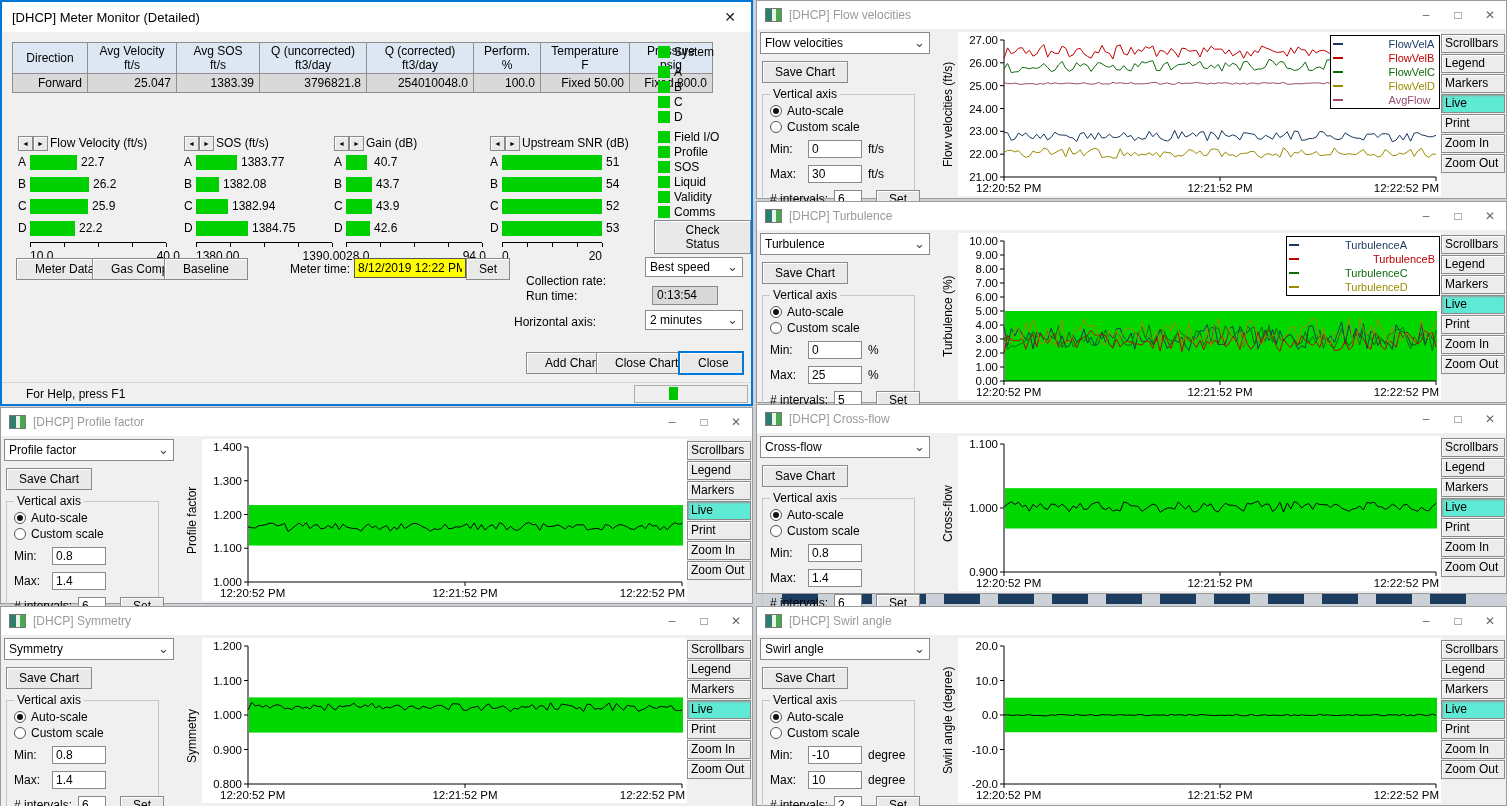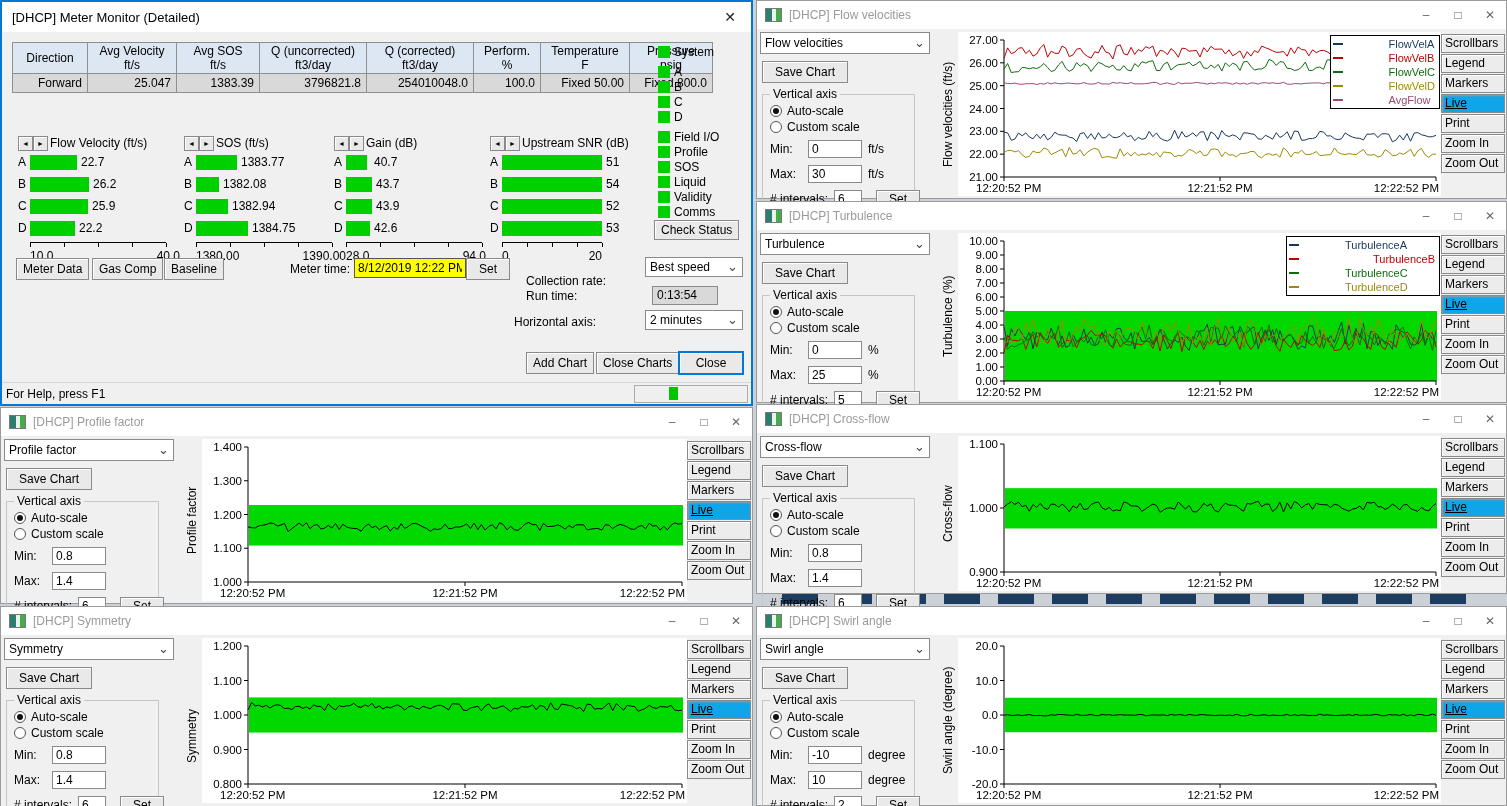--- a/index.html
+++ b/index.html
@@ -14,42 +14,42 @@
   .mm-title{font-size:13px;color:#000;}
   .mm-close{margin-left:auto;font-size:14px;color:#222;width:22px;text-align:center;}
   table.mm-table{position:absolute;left:10px;top:40px;border-collapse:collapse;border:1px solid #5f5f5f;}
   .mm-table th{background:#dde7f3;border:1px solid #8f8f8f;font-weight:400;padding:1px 5px;text-align:center;font-size:12px;line-height:14px;}
   .mm-table td{background:#d9d9d9;border:1px solid #8f8f8f;text-align:right;padding:2px 5px;font-size:12px;}
   .statuscol{position:absolute;left:656px;top:42px;width:94px;}
   .sgroup{margin-bottom:5px;}
   .sitem{display:flex;align-items:center;gap:4px;height:15px;}
   .sq{width:12px;height:12px;background:#00cf00;flex:none;}
   .checkstatus{position:absolute;left:652px;top:218px;padding:2px 7px;}
-  .btn{font-family:inherit;font-size:12px;background:#e9e9e9;border:1px solid #8a8a8a;box-shadow:inset 1px 1px 0 #fff;padding:2px 6px;color:#000;}
+  .btn{font-family:inherit;font-size:12px;background:#e9e9e9;border:1px solid #8a8a8a;box-shadow:inset 1px 1px 0 #fff;padding:2px 18px;color:#000;}
   .bargroup{position:absolute;top:134px;width:160px;}
   .bg-head{display:flex;align-items:center;margin-bottom:4px;height:14px;}
   .spin{width:13px;height:13px;border:1px solid #8a8a8a;background:#e9e9e9;box-shadow:inset 1px 1px 0 #fff;font-size:7px;display:flex;align-items:center;justify-content:center;flex:none;}
   .bg-title{margin-left:2px;white-space:nowrap;}
   .bg-row{display:flex;align-items:center;height:16px;margin-bottom:6px;}
   .bg-rowlabel{width:12px;flex:none;}
   .bg-track{position:relative;height:15px;flex:none;}
   .bg-bar{height:15px;background:#00cf00;}
   .bg-value{position:absolute;top:0;line-height:15px;white-space:nowrap;}
   .bg-axis{position:relative;border-top:1px solid #000;height:5px;margin-left:12px;}
   .bg-axis i{position:absolute;top:0;width:1px;height:4px;background:#000;}
   .bg-axislabels{display:flex;justify-content:space-between;margin-top:1px;}
   .mm-btn{position:absolute;height:22px;}
   .mm-label{position:absolute;white-space:nowrap;}
   .mm-timeinput{position:absolute;left:352px;top:256px;width:104px;height:18px;background:#ffff00;border:1px solid #555;font:inherit;padding:0 3px;}
   .dropdown{position:absolute;height:20px;border:1px solid #8a8a8a;background:#fff;display:flex;align-items:center;justify-content:space-between;padding:0 4px;box-sizing:border-box;}
   .chev{color:#444;font-size:13px;line-height:8px;}
   .runtime{position:absolute;left:650px;top:284px;width:56px;height:17px;background:#d9d9d9;border:1px solid #8a8a8a;padding:0 4px;line-height:17px;}
   .defaultbtn{border:2px solid #0078d7;}
   .mm-statusbar{position:absolute;left:0;right:0;bottom:0;height:21px;background:#f0f0f0;border-top:1px solid #d7d7d7;display:flex;align-items:center;}
-  .mm-statustext{margin-left:4px;}
+  .mm-statustext{margin-left:24px;}
   .mm-progresspane{margin-left:auto;margin-right:3px;width:112px;height:16px;border:1px solid #ababab;background:#efefef;display:flex;align-items:center;}
   .mm-progressbar{width:9px;height:13px;background:#00c400;margin-left:34px;}
   
   .cwin{border:1px solid #9b9b9b;display:flex;flex-direction:column;}
   .cw-titlebar{height:28px;background:#fff;display:flex;align-items:center;padding-left:8px;flex:none;}
   .cw-icon{width:15px;height:12px;border:1px solid #777;display:inline-flex;margin-right:7px;background:#fff;flex:none;}
   .ci1{flex:1.2;background:#2e7d6e;}.ci2{flex:1;background:#eaf5ea;}.ci3{flex:1;background:#49a94d;}
   .cw-title{color:#9a9a9a;font-size:12px;white-space:nowrap;}
   .cw-controls{margin-left:auto;display:flex;height:100%;}
   .wbtn{width:32px;display:flex;align-items:center;justify-content:center;color:#666;font-size:12px;}
@@ -70,21 +70,21 @@
   .setbtn{margin-left:8px;padding:1px 12px;}
   .cw-ylabel{writing-mode:vertical-rl;transform:rotate(180deg);display:flex;align-items:center;justify-content:center;font-size:12px;width:20px;flex:none;}
   .cw-plot{flex:1;position:relative;min-width:0;}
   .cw-plot svg{position:absolute;left:0;top:0;}
   .cw-legendbox{position:absolute;top:3px;right:1px;border:1px solid #000;background:#fff;padding:1px 4px 1px 2px;display:none;}
   .cwin.has-legend .cw-legendbox{display:block;}
   .lrow{display:flex;align-items:center;white-space:nowrap;font-size:11px;line-height:14px;gap:44px;}
   .ldash{width:10px;height:2px;margin-right:2px;flex:none;}
   .cw-buttons{width:64px;flex:none;padding-top:2px;display:flex;flex-direction:column;}
   .sbtn{border:1px solid #8a8a8a;background:#ececec;box-shadow:inset 1px 1px 0 #fff;margin-bottom:1px;font-size:12px;text-align:left;padding:1px 3px 2px 3px;white-space:nowrap;}
-  .sbtn.pressed{background:#0ea5e9;box-shadow:inset 1px 1px 2px #9c9c9c;text-decoration:underline;}
+  .sbtn.pressed{background:#5eead4;box-shadow:inset 1px 1px 2px #9c9c9c;}
 </style>
 </head>
 <body>
 
 <div class="desktop">
   <div class="dashes"></div>
 
   <div class="win meter-win">
     <div class="mm-titlebar">
       <span class="mm-title">[DHCP] Meter Monitor (Detailed)</span>

